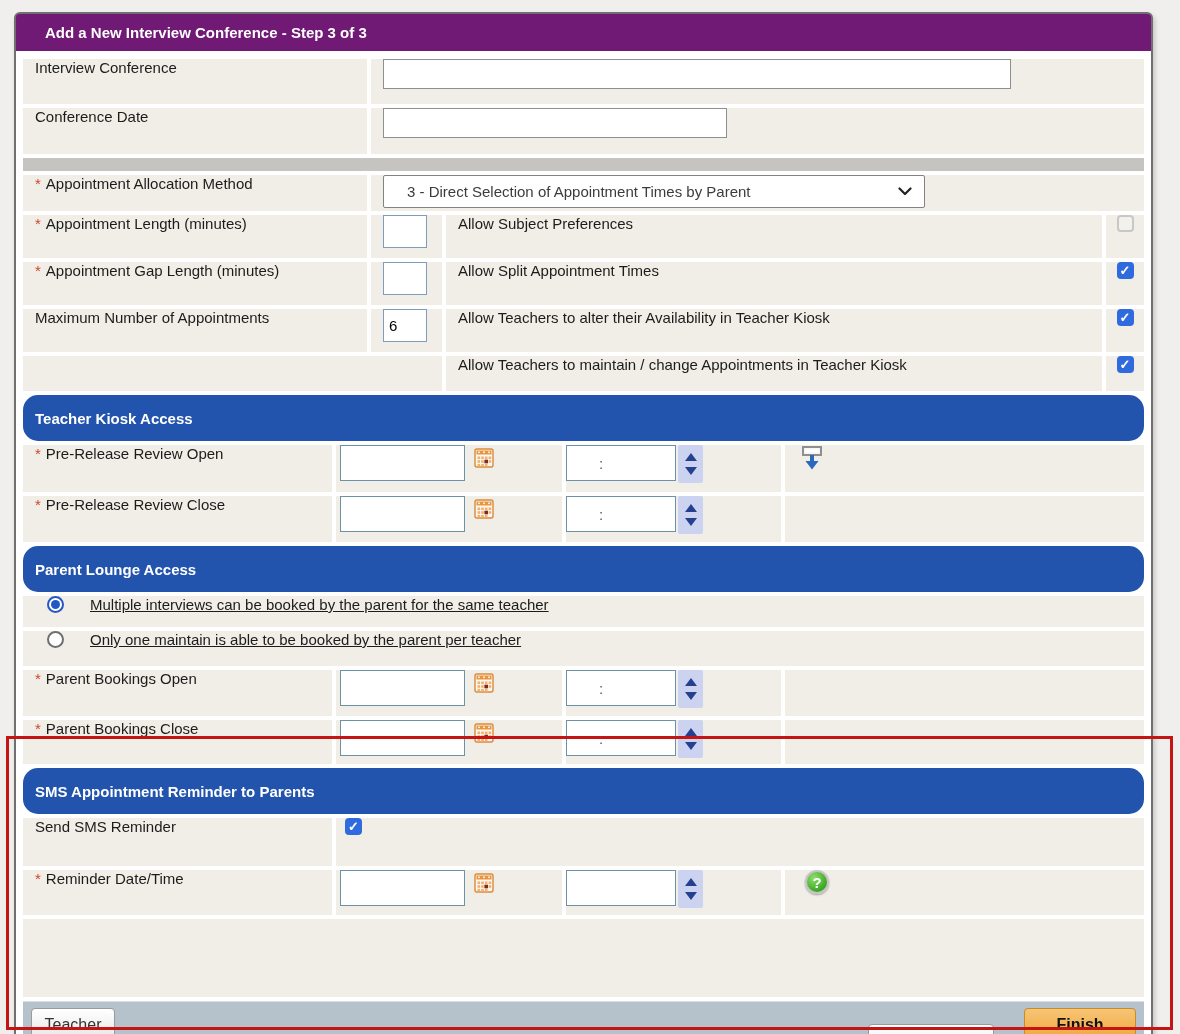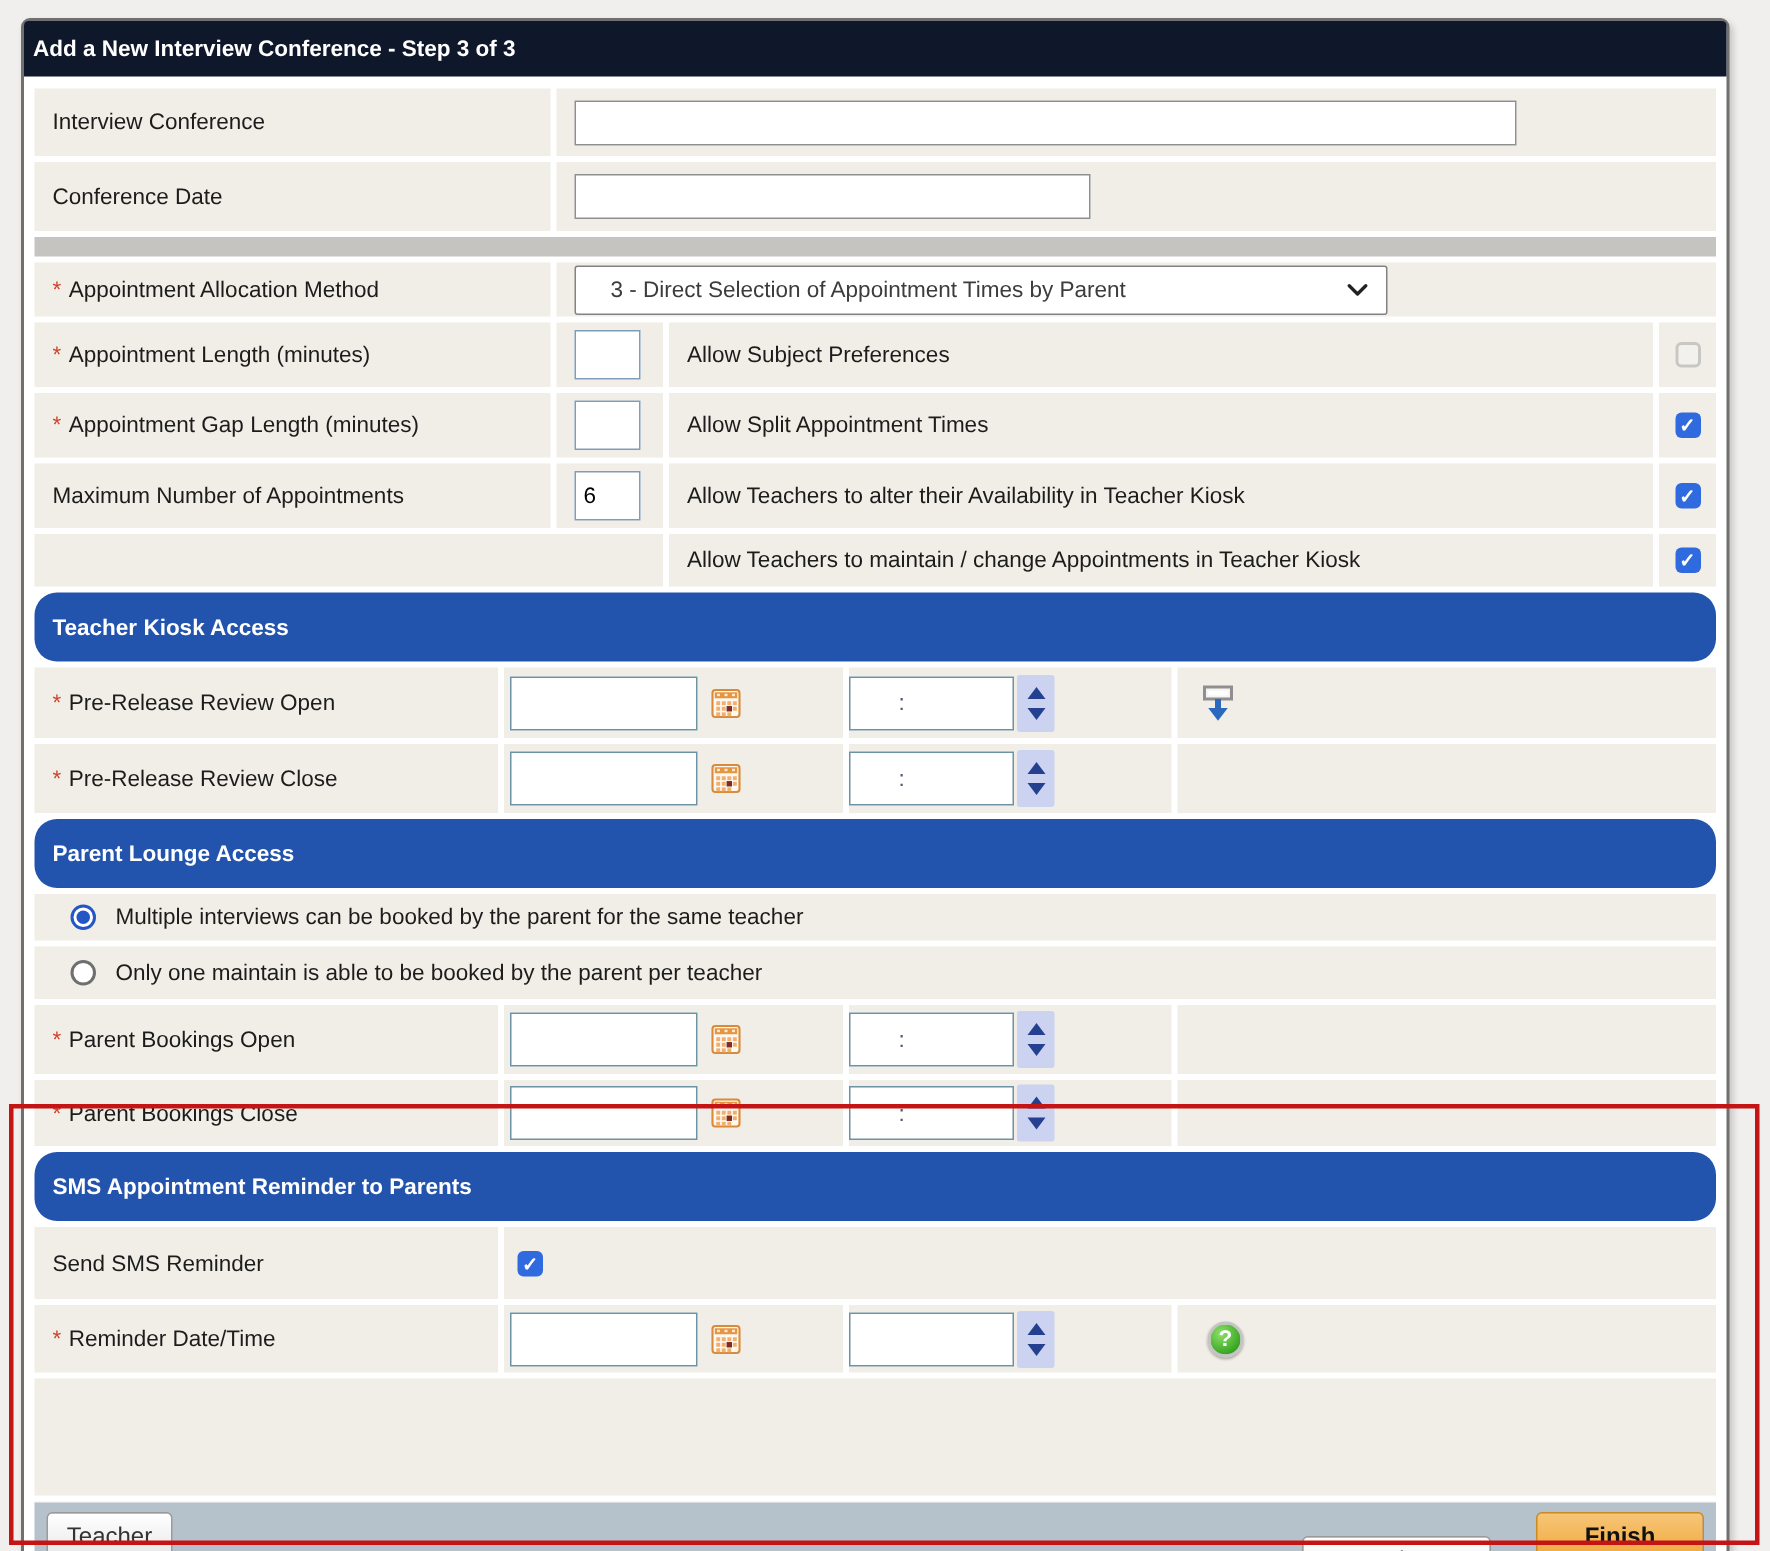--- a/index.html
+++ b/index.html
@@ -11,27 +11,27 @@
     font-size:15px; color:#1c1c1c;
     overflow:hidden;
   }
   .dialog {
     position:absolute; left:14px; top:12px; width:1139px;
     background:#fff; border:2px solid #707070; border-radius:6px;
     padding-bottom:5px;
     box-shadow:2px 3px 5px rgba(0,0,0,.18);
   }
   .titlebar {
-    height:37px; background:#0f172a; border-radius:3px 3px 0 0;
-    display:flex; align-items:center; padding-left:6px;
+    height:37px; background:#701a75; border-radius:3px 3px 0 0;
+    display:flex; align-items:center; padding-left:29px;
     color:#fff; font-weight:bold; font-size:15px;
   }
   .form { padding:8px 7px 0 7px; display:flex; flex-direction:column; gap:4px; }
   .row { display:flex; gap:4px; flex:none; }
-  .cell { background:#F0EEE6; display:flex; align-items:center; }
+  .cell { background:#F0EEE6; display:flex; align-items:flex-start; }
   .grow { flex:1; }
   .label-cell { padding-left:12px; }
   .w344 { width:344px; flex:none; }
   .w419 { width:419px; flex:none; }
   .w309 { width:309px; flex:none; }
   .w226 { width:226px; flex:none; }
   .w215 { width:215px; flex:none; }
   .w71  { width:71px;  flex:none; }
   .w38  { width:38px;  flex:none; justify-content:center; }
   .h45{height:45px}.h46{height:46px}.h36{height:36px}.h43{height:43px}
@@ -82,21 +82,21 @@
   }
   .cb.checked { border:none; background:#2F6BDE; }
   .cb.checked::after { content:"✓"; color:#fff; font-size:13px; font-weight:bold; }
   .radio {
     width:17px; height:17px; border-radius:50%; background:#fff;
     border:2px solid #6F6F6F; display:flex; align-items:center; justify-content:center;
     cursor:pointer; flex:none;
   }
   .radio.selected { border-color:#2457C5; }
   .radio.selected::after { content:""; width:9px; height:9px; border-radius:50%; background:#2457C5; }
-  .radio-row { padding-left:24px; gap:13px; }
+  .radio-row { padding-left:24px; gap:26px;text-decoration:underline; }
   .help-icon {
     width:24px; height:24px; border-radius:50%; margin-left:20px;
     background:radial-gradient(circle at 35% 30%, #8FE06A, #35A31F 75%);
     border:2px solid #C4C4C4; box-shadow:0 1px 2px rgba(0,0,0,.35);
     display:flex; align-items:center; justify-content:center; cursor:pointer;
   }
   .help-icon::after { content:"?"; color:#fff; font-weight:bold; font-size:15px; }
   .copy-down { margin-left:15px; cursor:pointer; }
   .footer {
     height:46px; background:#B6C2CB; border-top:1px solid #D9DEE3;

